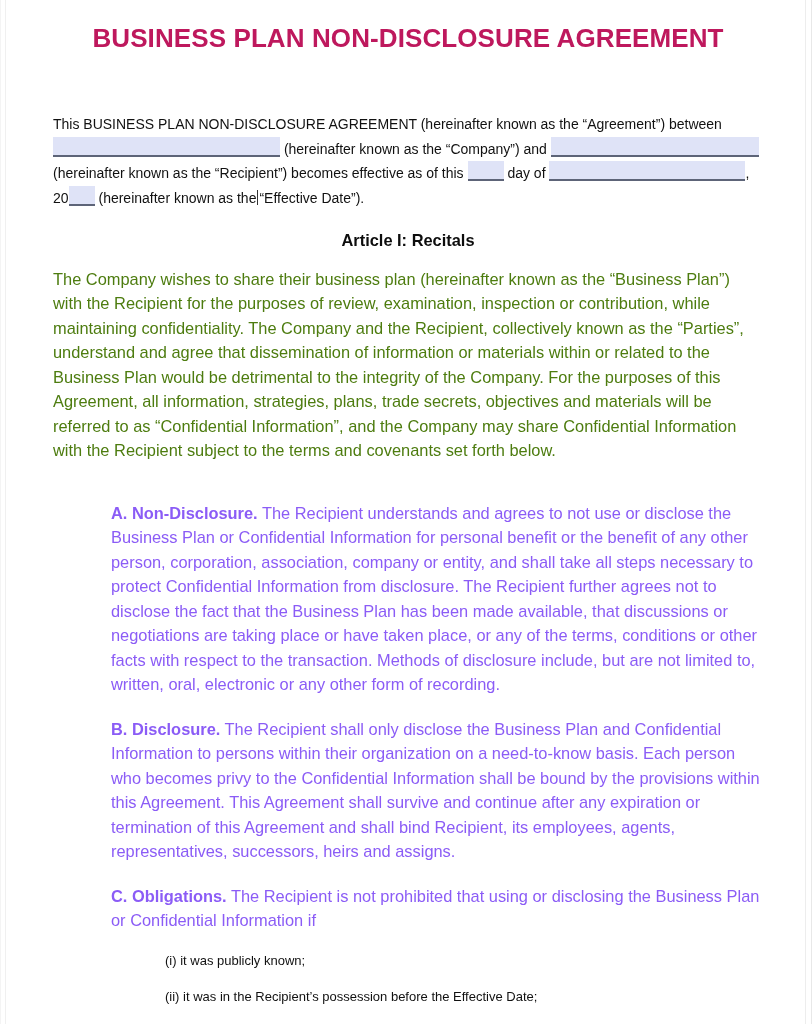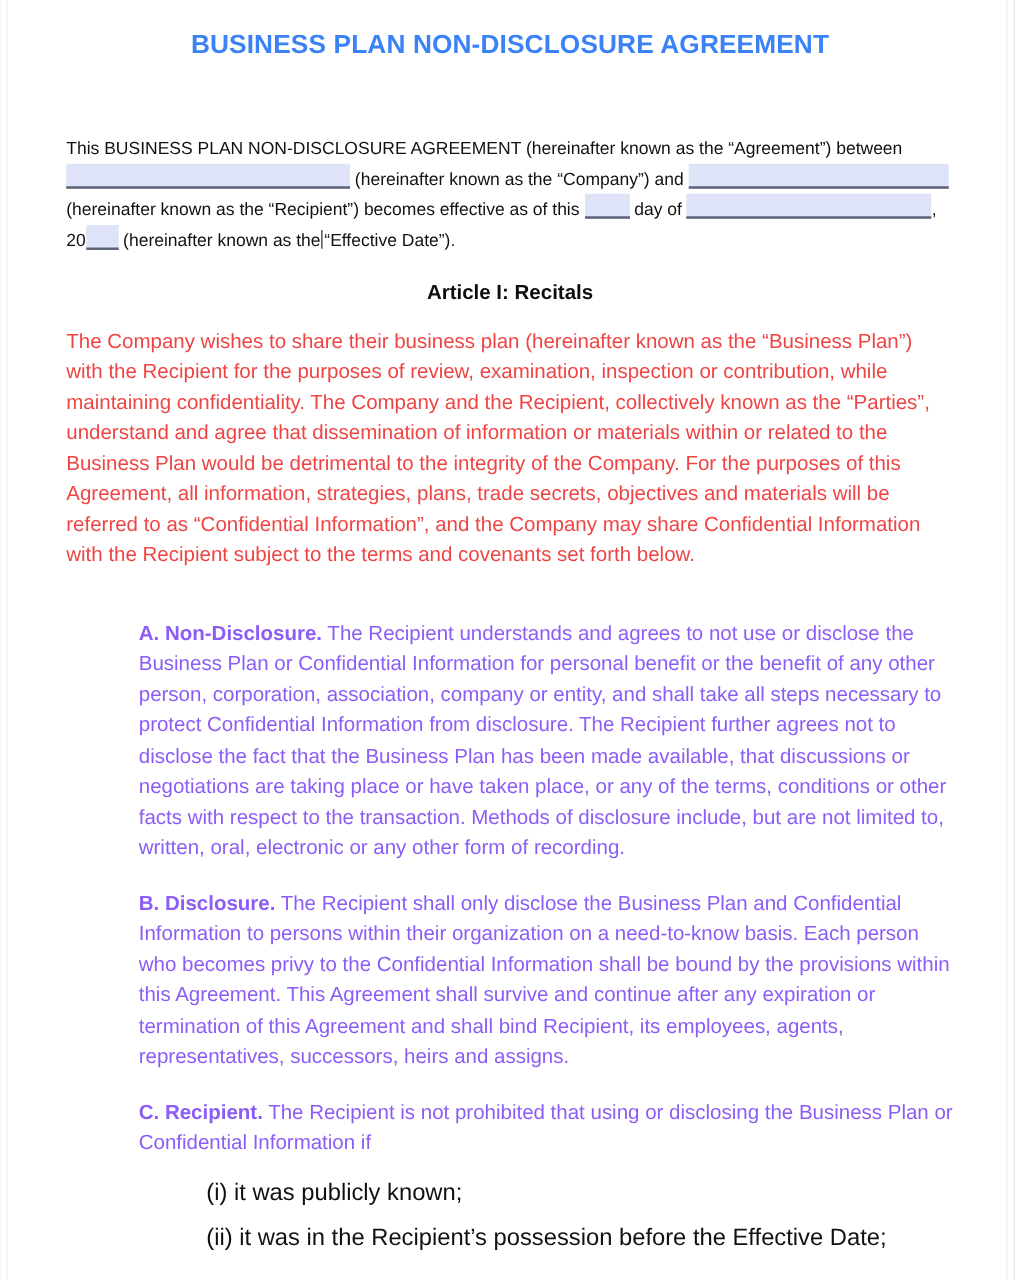--- a/index.html
+++ b/index.html
@@ -39,28 +39,28 @@
     background: #ededed;
   }
   .content {
     position: absolute;
     left: 52px;
     top: 0;
     width: 710px;
   }
 
   h1.doc-title {
-    font-size: 21px;
+    font-size: 26px;
     font-weight: bold;
     text-align: center;
     letter-spacing: 0.1px;
     margin: 0;
     padding: 23px 0 0 0;
     line-height: 1.2;
-    color: #3b82f6;
+    color: #be185d;
   }
 
   .intro {
     margin: 0;
     padding: 0;
     font-size: 14px;
     line-height: 24.6px;
     color: #111;
     margin-top: 40px;
     text-align: left;
@@ -74,34 +74,34 @@
     line-height: 22px;
     color: #0d0d0d;
     text-align: center;
   }
 
   p.body-par {
     font-size: 16.4px;
     line-height: 24.5px;
     margin: 0;
     padding: 0;
-    color: #ef4444;
+    color: #4d7c0f;
   }
 
   p.indent-par {
     font-size: 16.4px;
     line-height: 24.5px;
     margin: 0;
     padding: 0;
     margin-left: 58px;
     color: #8b5cf6;
   }
 
   p.roman-par {
-    font-size: 19px;
+    font-size: 13px;
     line-height: 24.5px;
     margin: 0;
     padding: 0;
     margin-left: 112px;
     color: #111;
   }
 
   .lead {
     font-weight: bold;
   }
@@ -165,21 +165,21 @@
     <div class="gap-16"></div>
 
     <p class="indent-par"><span class="lead">A. Non-Disclosure.</span><span> The Recipient understands and agrees to not use or disclose the Business Plan or Confidential Information for personal benefit or the benefit of any other person, corporation, association, company or entity, and shall take all steps necessary to protect Confidential Information from disclosure. The Recipient further agrees not to disclose the fact that the Business Plan has been made available, that discussions or negotiations are taking place or have taken place, or any of the terms, conditions or other facts with respect to the transaction. Methods of disclosure include, but are not limited to, written, oral, electronic or any other form of recording.</span></p>
 
     <div class="gap-20"></div>
 
     <p class="indent-par"><span class="lead">B. Disclosure.</span><span> The Recipient shall only disclose the Business Plan and Confidential Information to persons within their organization on a need-to-know basis. Each person who becomes privy to the Confidential Information shall be bound by the provisions within this Agreement. This Agreement shall survive and continue after any expiration or termination of this Agreement and shall bind Recipient, its employees, agents, representatives, successors, heirs and assigns.</span></p>
 
     <div class="gap-20"></div>
 
-    <p class="indent-par"><span class="lead">C. Recipient.</span><span> The Recipient is not prohibited that using or disclosing the Business Plan or Confidential Information if</span></p>
+    <p class="indent-par"><span class="lead">C. Obligations.</span><span> The Recipient is not prohibited that using or disclosing the Business Plan or Confidential Information if</span></p>
 
     <div class="gap-16"></div>
 
     <p class="roman-par">(i) it was publicly known;</p>
     <div class="gap-12"></div>
     <p class="roman-par">(ii) it was in the Recipient’s possession before the Effective Date;</p>
 
   </div>
 </div>
 

